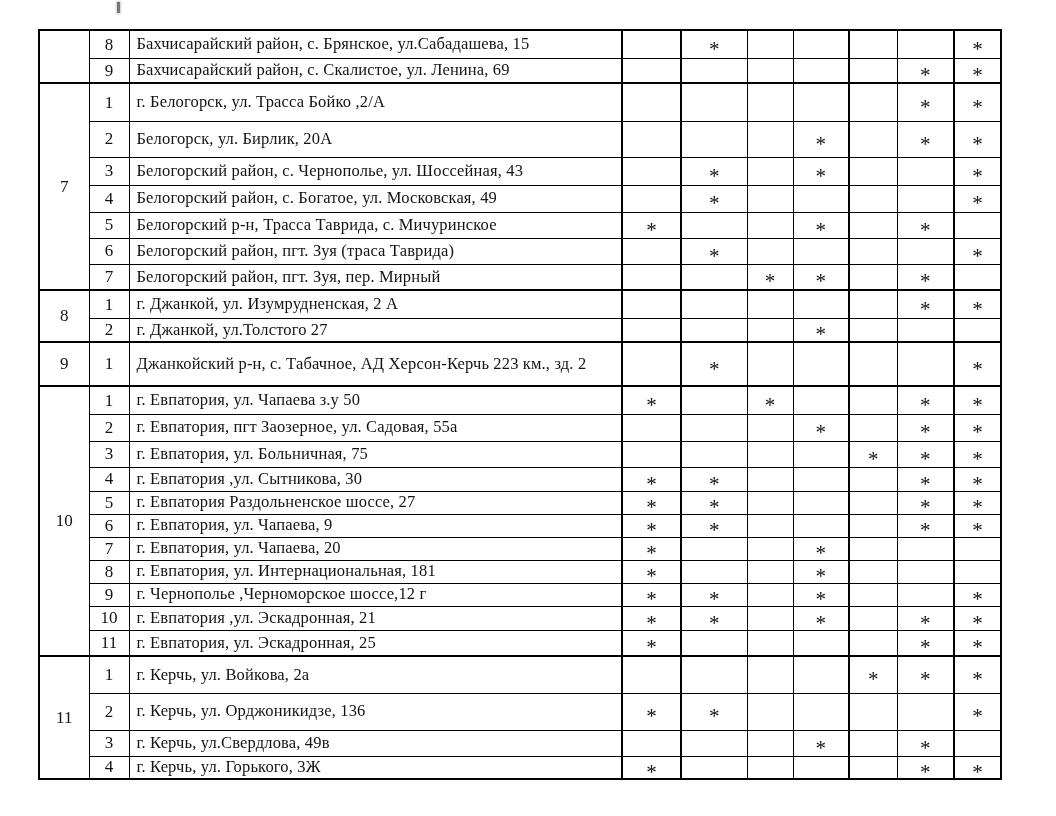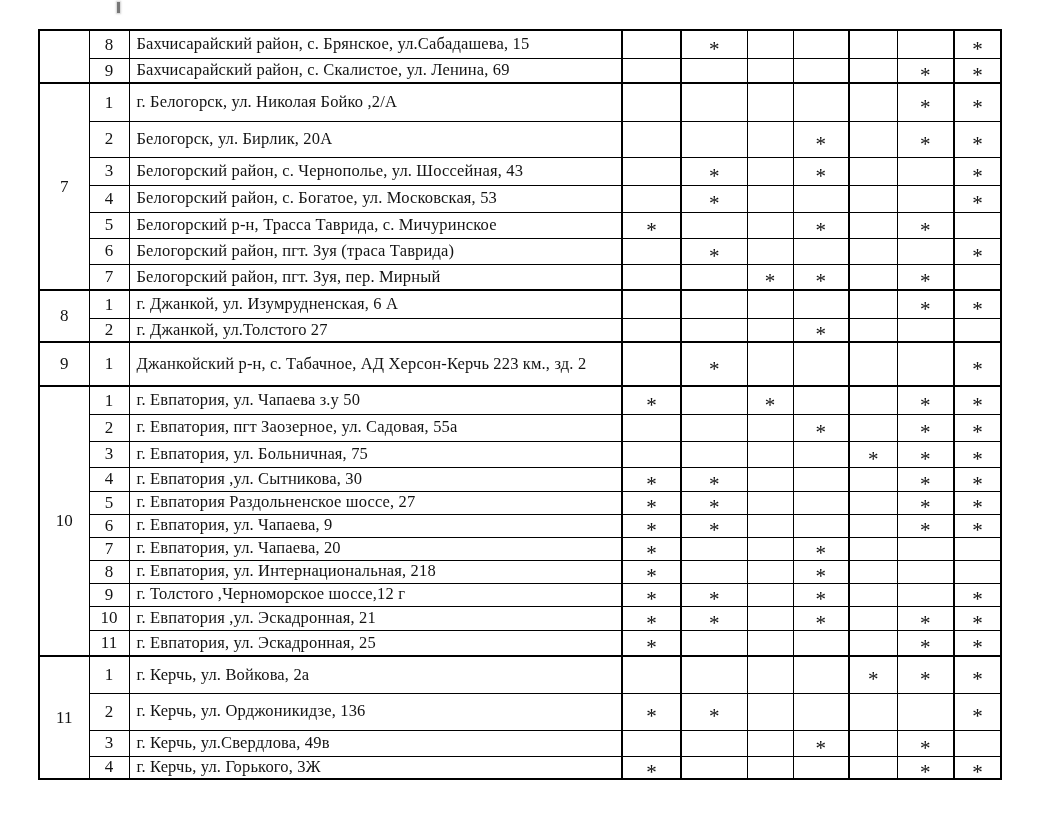--- a/index.html
+++ b/index.html
@@ -102,21 +102,21 @@
           <td class="star-cell"></td>
           <td class="star-cell"></td>
           <td class="star-cell vthick"></td>
           <td class="star-cell"></td>
           <td class="star-cell vthick"><span class="star">*</span></td>
           <td class="star-cell"><span class="star">*</span></td>
         </tr>
         <tr class="group-start" style="height: 38px;">
           <td class="group-cell" rowspan="7">7</td>
           <td class="num-cell">1</td>
-          <td class="addr-cell">г. Белогорск, ул. Николая Бойко ,2/А</td>
+          <td class="addr-cell">г. Белогорск, ул. Трасса Бойко ,2/А</td>
           <td class="star-cell vthick"></td>
           <td class="star-cell"></td>
           <td class="star-cell"></td>
           <td class="star-cell vthick"></td>
           <td class="star-cell"></td>
           <td class="star-cell vthick"><span class="star">*</span></td>
           <td class="star-cell"><span class="star">*</span></td>
         </tr>
         <tr style="height: 36px;">
           <td class="num-cell">2</td>
@@ -135,21 +135,21 @@
           <td class="star-cell vthick"></td>
           <td class="star-cell"><span class="star">*</span></td>
           <td class="star-cell"></td>
           <td class="star-cell vthick"><span class="star">*</span></td>
           <td class="star-cell"></td>
           <td class="star-cell vthick"></td>
           <td class="star-cell"><span class="star">*</span></td>
         </tr>
         <tr style="height: 27px;">
           <td class="num-cell">4</td>
-          <td class="addr-cell">Белогорский район, с. Богатое, ул. Московская, 53</td>
+          <td class="addr-cell">Белогорский район, с. Богатое, ул. Московская, 49</td>
           <td class="star-cell vthick"></td>
           <td class="star-cell"><span class="star">*</span></td>
           <td class="star-cell"></td>
           <td class="star-cell vthick"></td>
           <td class="star-cell"></td>
           <td class="star-cell vthick"></td>
           <td class="star-cell"><span class="star">*</span></td>
         </tr>
         <tr style="height: 26px;">
           <td class="num-cell">5</td>
@@ -180,21 +180,21 @@
           <td class="star-cell"></td>
           <td class="star-cell"><span class="star">*</span></td>
           <td class="star-cell vthick"><span class="star">*</span></td>
           <td class="star-cell"></td>
           <td class="star-cell vthick"><span class="star">*</span></td>
           <td class="star-cell"></td>
         </tr>
         <tr class="group-start" style="height: 28px;">
           <td class="group-cell" rowspan="2">8</td>
           <td class="num-cell">1</td>
-          <td class="addr-cell">г. Джанкой, ул. Изумрудненская, 6 А</td>
+          <td class="addr-cell">г. Джанкой, ул. Изумрудненская, 2 А</td>
           <td class="star-cell vthick"></td>
           <td class="star-cell"></td>
           <td class="star-cell"></td>
           <td class="star-cell vthick"></td>
           <td class="star-cell"></td>
           <td class="star-cell vthick"><span class="star">*</span></td>
           <td class="star-cell"><span class="star">*</span></td>
         </tr>
         <tr style="height: 24px;">
           <td class="num-cell">2</td>
@@ -292,32 +292,32 @@
           <td class="star-cell vthick"><span class="star">*</span></td>
           <td class="star-cell"></td>
           <td class="star-cell"></td>
           <td class="star-cell vthick"><span class="star">*</span></td>
           <td class="star-cell"></td>
           <td class="star-cell vthick"></td>
           <td class="star-cell"></td>
         </tr>
         <tr style="height: 23px;">
           <td class="num-cell">8</td>
-          <td class="addr-cell">г. Евпатория, ул. Интернациональная, 218</td>
+          <td class="addr-cell">г. Евпатория, ул. Интернациональная, 181</td>
           <td class="star-cell vthick"><span class="star">*</span></td>
           <td class="star-cell"></td>
           <td class="star-cell"></td>
           <td class="star-cell vthick"><span class="star">*</span></td>
           <td class="star-cell"></td>
           <td class="star-cell vthick"></td>
           <td class="star-cell"></td>
         </tr>
         <tr style="height: 23px;">
           <td class="num-cell">9</td>
-          <td class="addr-cell">г. Толстого ,Черноморское шоссе,12 г</td>
+          <td class="addr-cell">г. Чернополье ,Черноморское шоссе,12 г</td>
           <td class="star-cell vthick"><span class="star">*</span></td>
           <td class="star-cell"><span class="star">*</span></td>
           <td class="star-cell"></td>
           <td class="star-cell vthick"><span class="star">*</span></td>
           <td class="star-cell"></td>
           <td class="star-cell vthick"></td>
           <td class="star-cell"><span class="star">*</span></td>
         </tr>
         <tr style="height: 24px;">
           <td class="num-cell">10</td>

